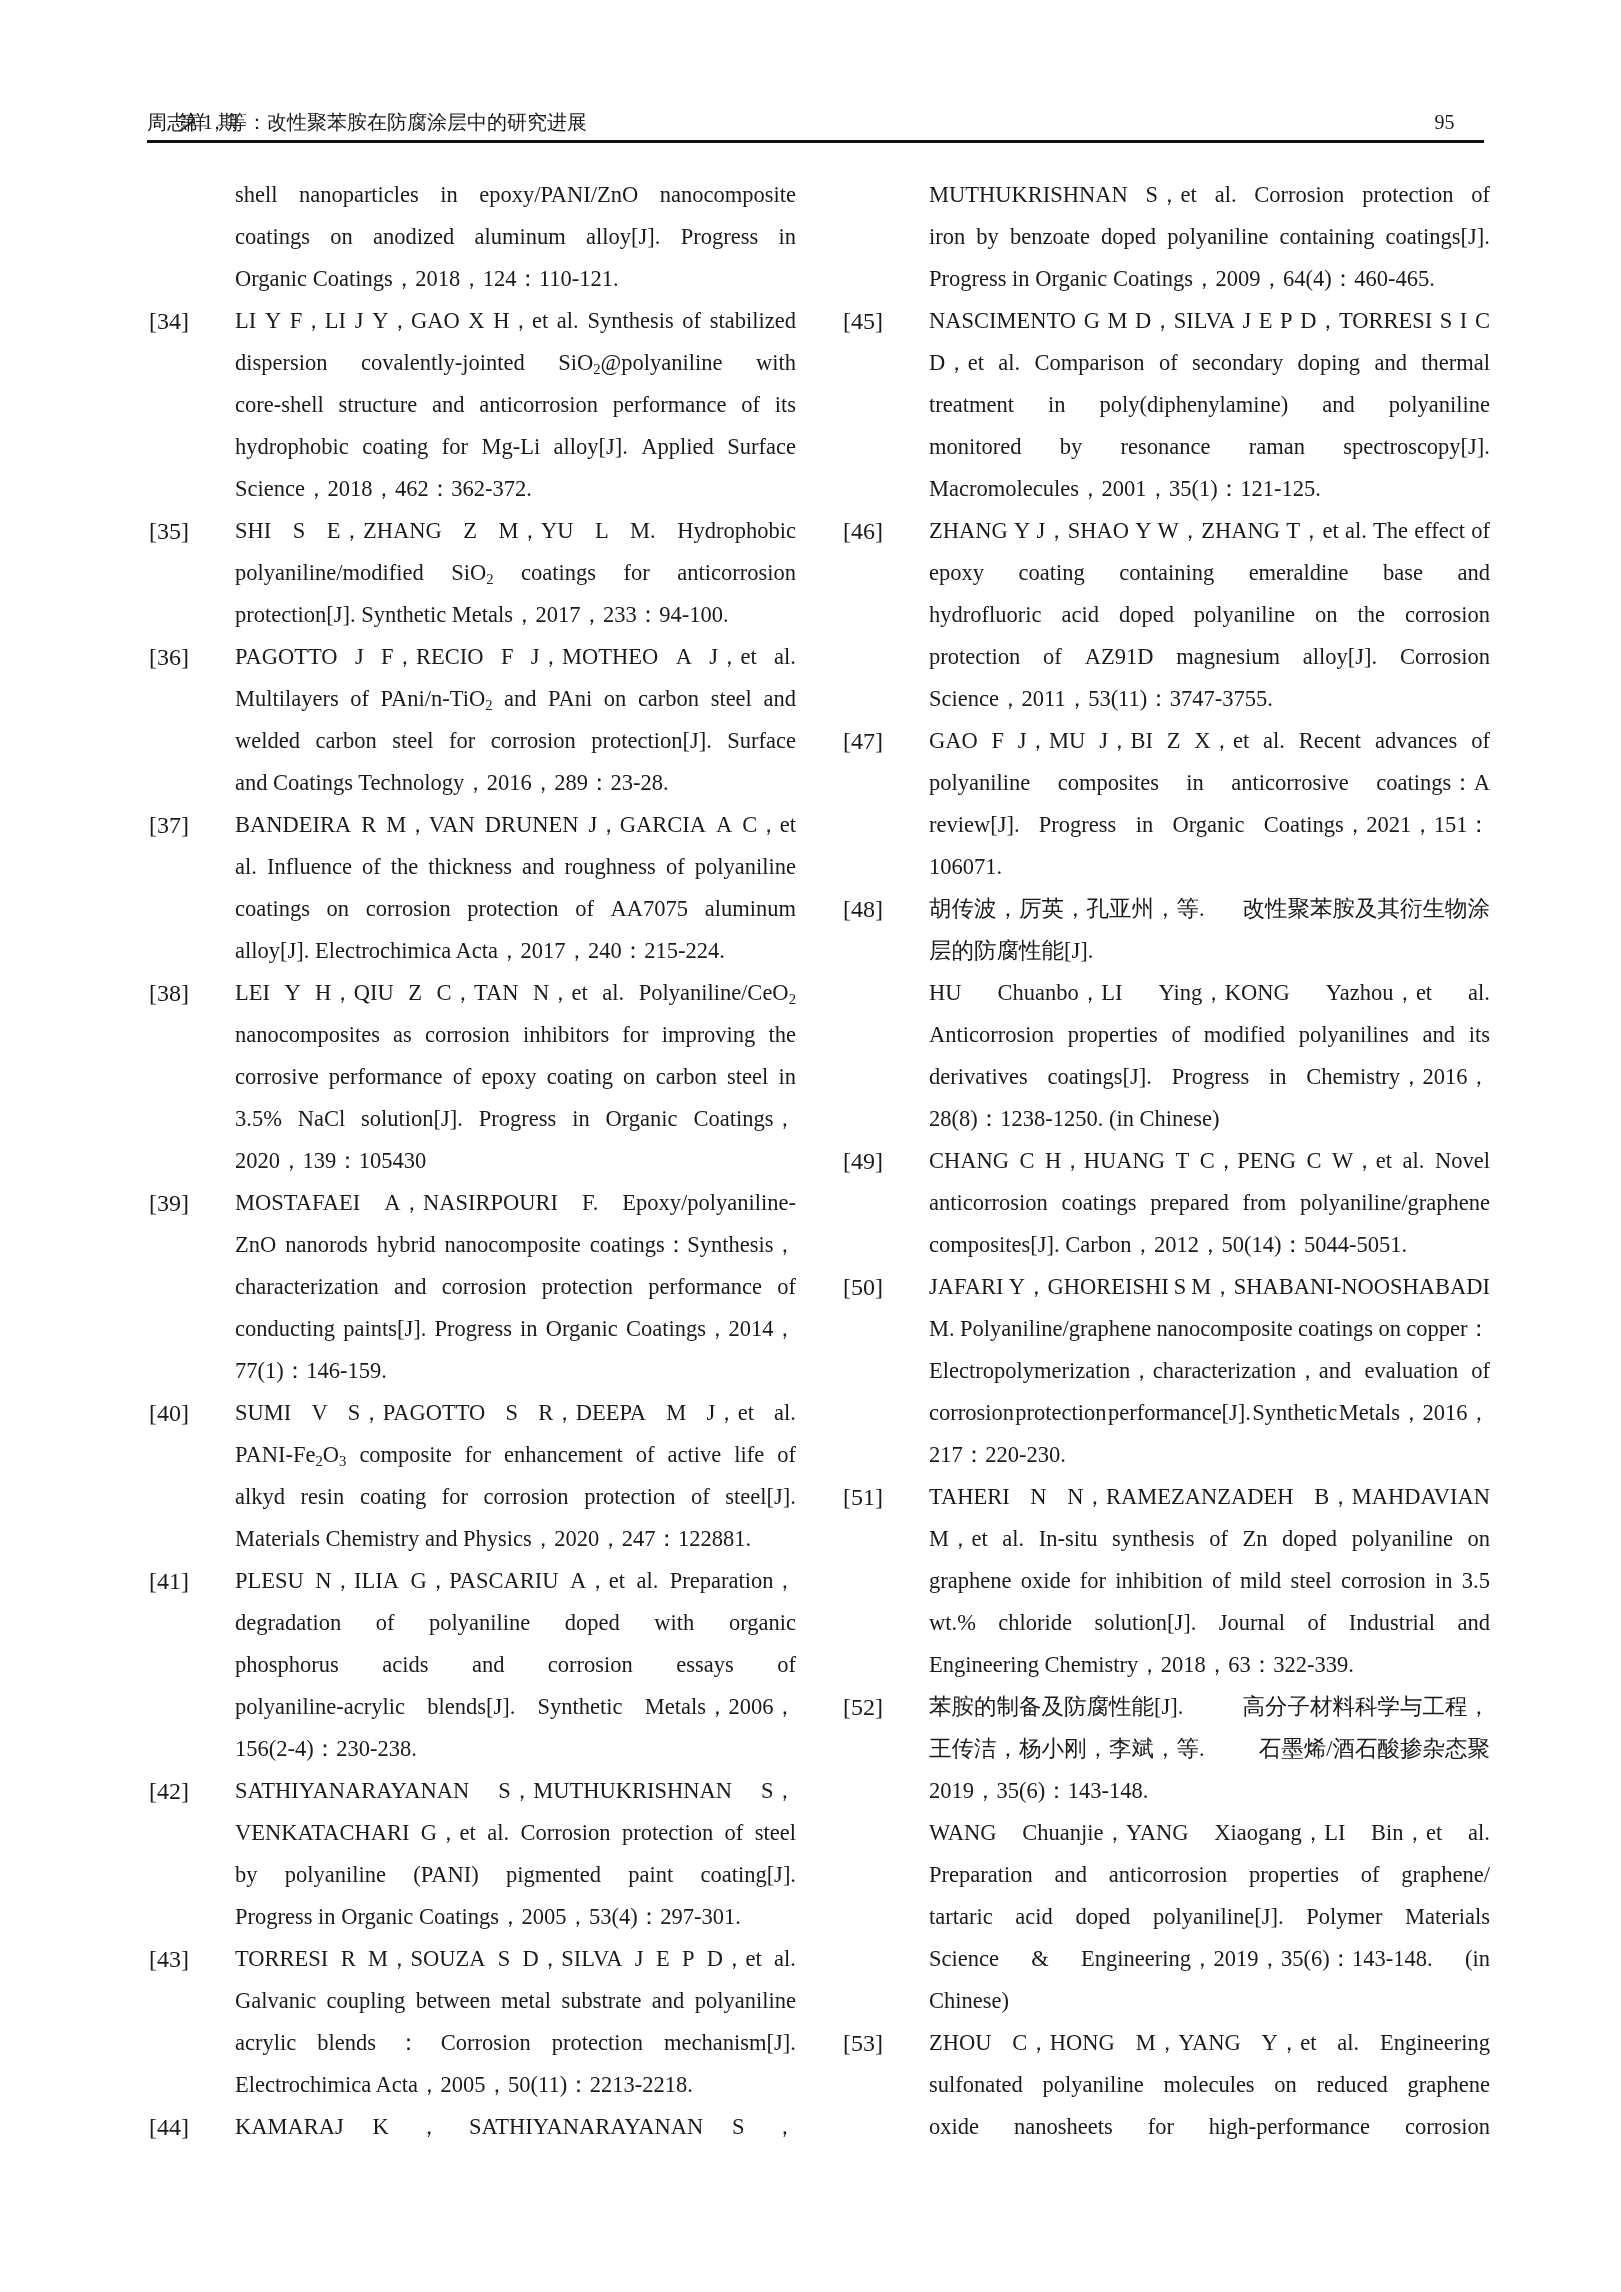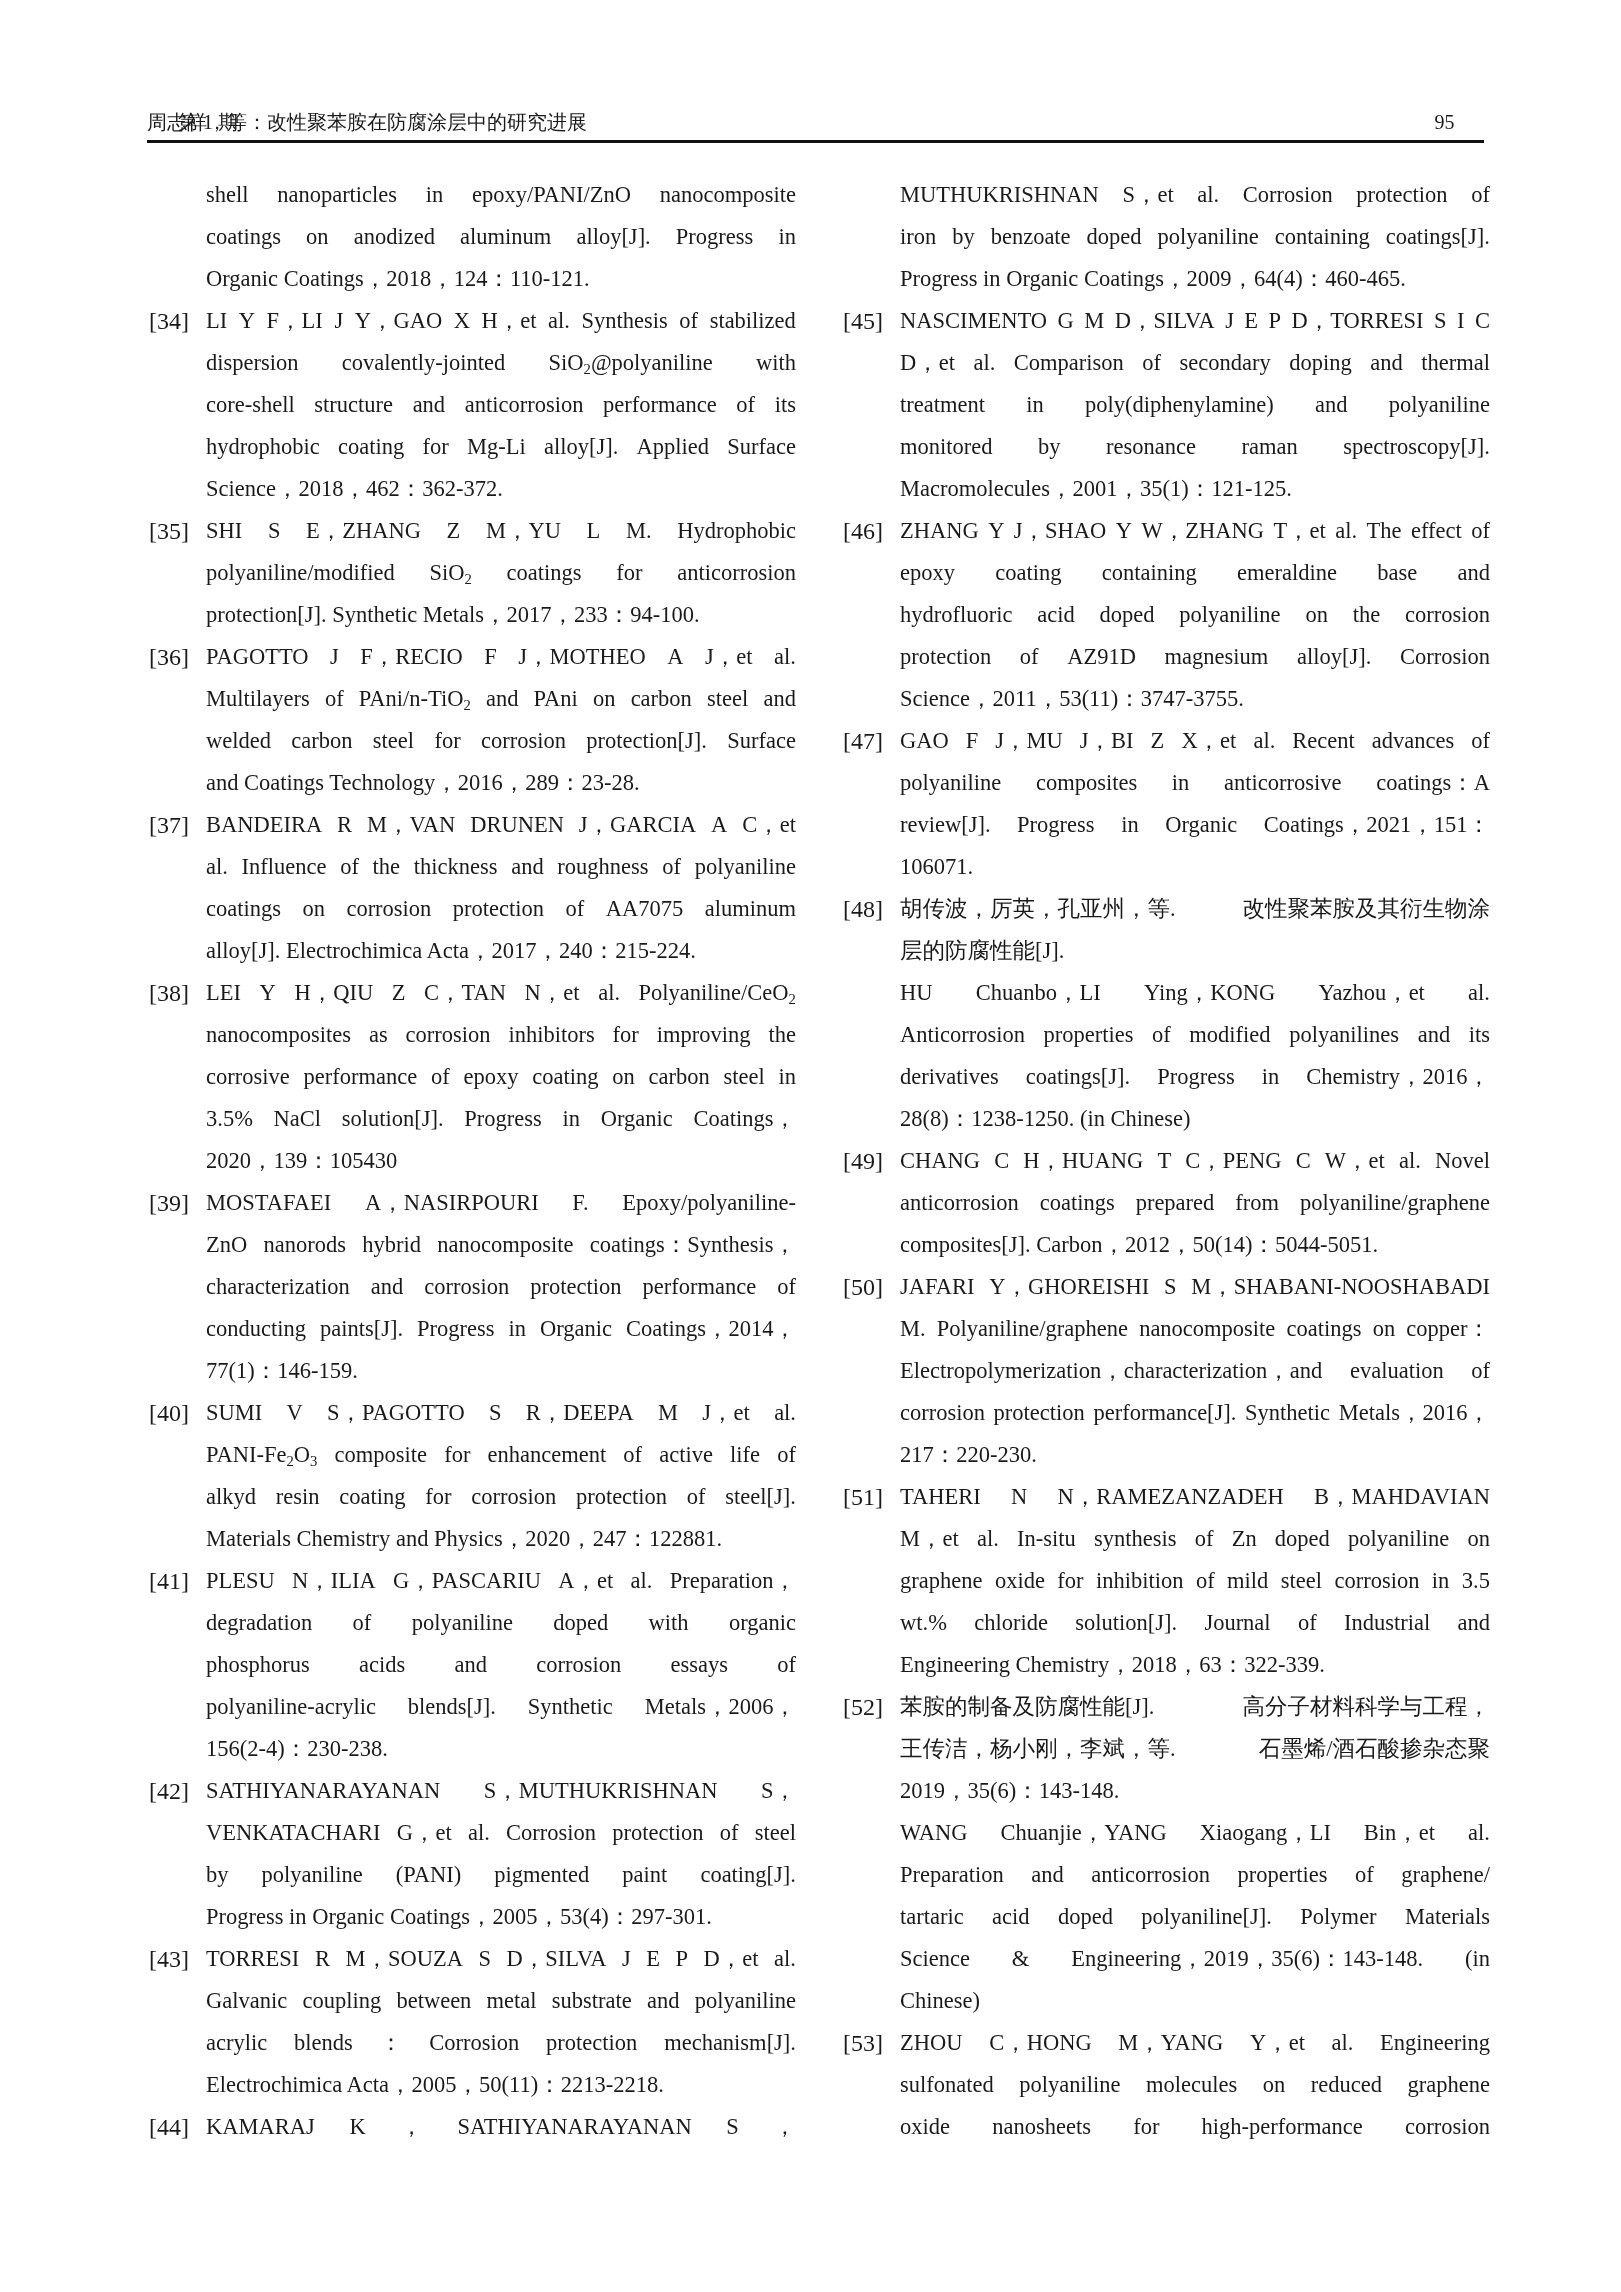--- a/index.html
+++ b/index.html
@@ -17,21 +17,21 @@
   .header-rule {
     position: absolute; left: 147px; top: 140px; width: 1337px; height: 2.9px; background: #111;
   }
   .col { position: absolute; top: 174px; width: 647px; }
   .col.left { left: 149px; }
   .col.right { left: 843px; }
   .ref { position: relative; }
   .ref .num {
     position: absolute; left: 0; top: 0; font-size: 24px; line-height: 42px;
   }
-  .ref .body { margin-left: 57px; }
+  .ref .body { margin-left: 86px; }
   .line {
     font-size: 22.5px; line-height: 42px; height: 42px;
     text-align: justify; text-align-last: justify; white-space: nowrap; overflow: visible;
   }
   .line.last { text-align-last: left; }
   .line.j { display: flex; justify-content: space-between; }
   sub { font-size: 14.7px; line-height: 0; vertical-align: -3.9px; }
 </style>
 </head>
 <body>

